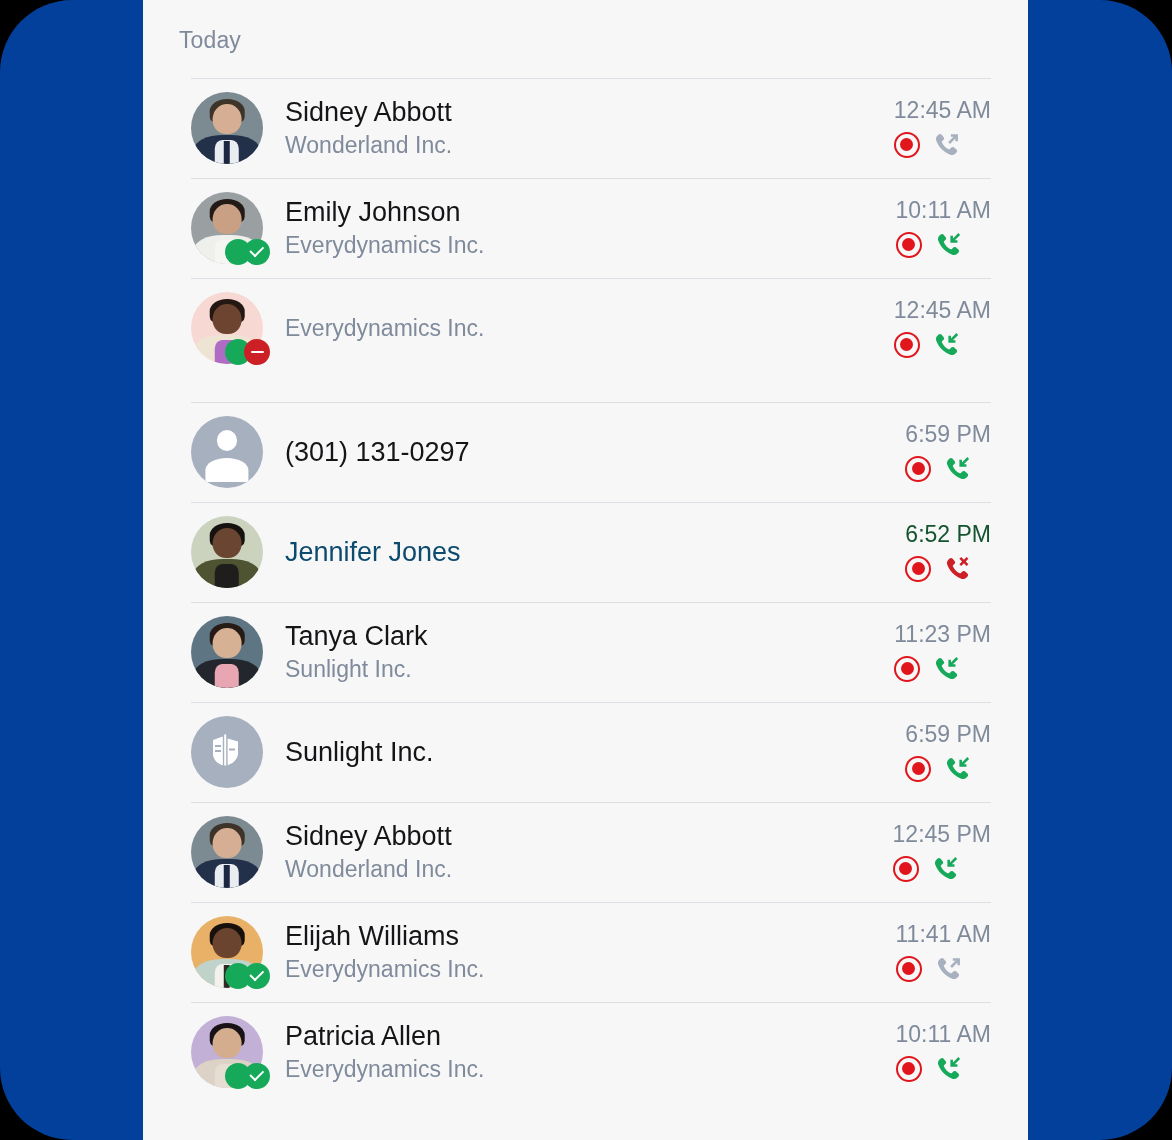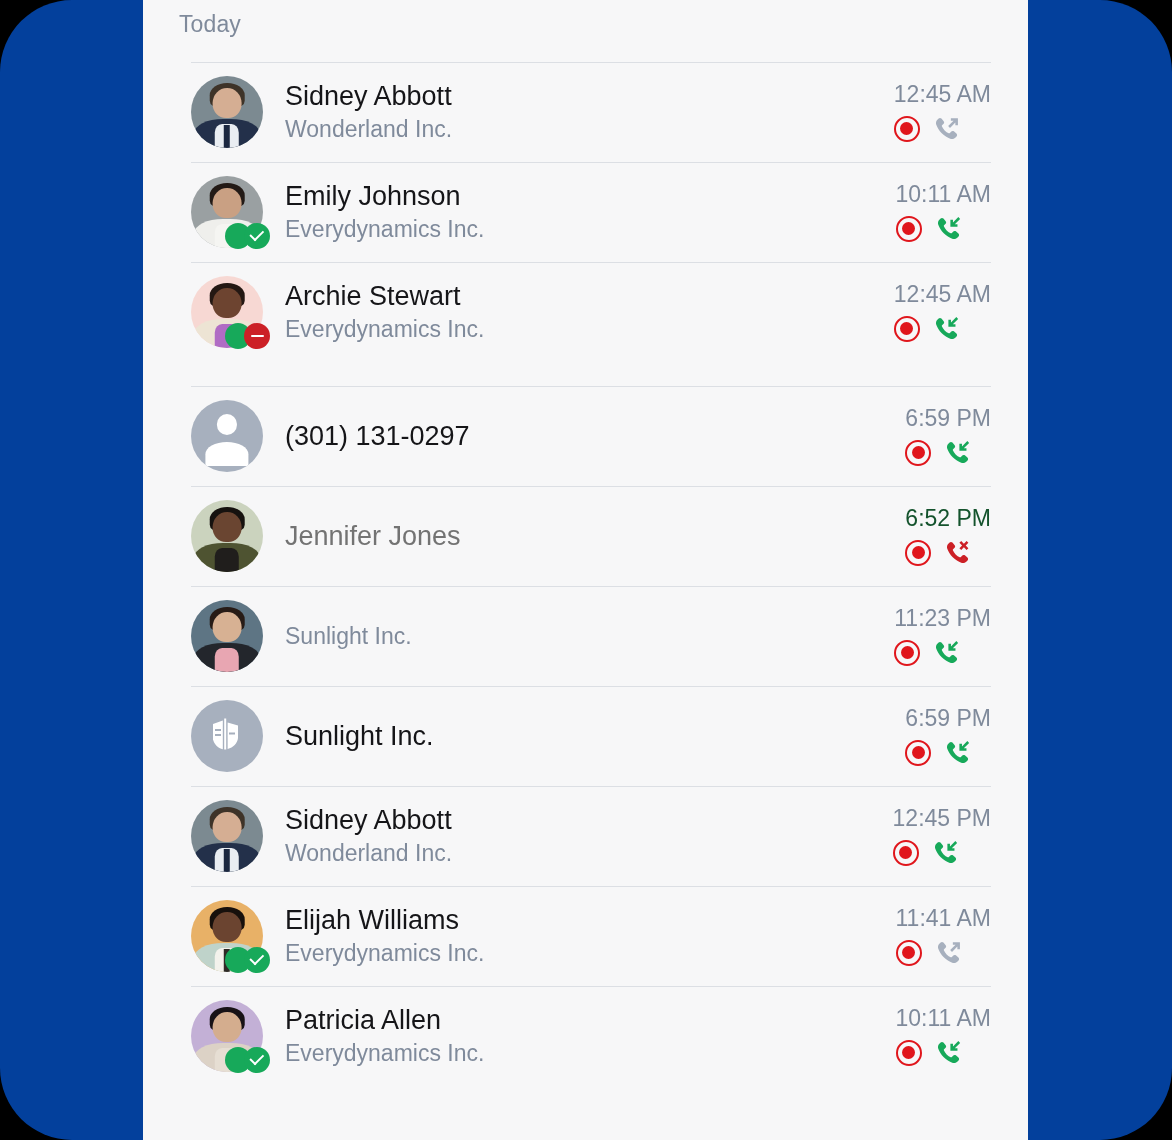--- a/index.html
+++ b/index.html
@@ -30,21 +30,21 @@
     background: #F7F7F8;
     overflow: hidden;
   }
 
   .section-header {
     font-size: 23px;
     color: #7F8A9B;
     padding: 18px 0 12px 36px;
     letter-spacing: 0.1px;
   }
-  .section-header.first { padding-top: 11px; }
+  .section-header.first { padding-top: 27px; }
 
   .rows { margin: 0; padding: 12px; }
 
   .row {
     position: relative;
     display: flex;
     align-items: center;
     height: 100px;
     padding: 0 25px 0 36px;
   }
@@ -168,21 +168,21 @@
     white-space: nowrap;
   }
   .company {
     font-size: 23px;
     color: #7F8A9B;
     line-height: 1.28;
     margin-top: 2px;
     white-space: nowrap;
   }
   .row.missed .name,
-  .row.missed .company { color: #737373; }
+  .row.missed .company { color: #0c4a6e; }
 
   .meta {
     flex: 0 0 auto;
     display: flex;
     flex-direction: column;
     gap: 6px;
   }
   .time {
     font-size: 23px;
     color: #7F8A9B;
@@ -296,21 +296,20 @@
                   </div>
                 </div>
                 <div class="badges">
                   <span class="badge b-green"></span>
                   <span class="badge b-red">
                     <span class="dash"></span>
                   </span>
                 </div>
               </div>
               <div class="texts">
-                <div class="name">Archie Stewart</div>
                 <div class="company">Everydynamics Inc.</div>
               </div>
               <div class="meta">
                 <div class="time">12:45 AM</div>
                 <div class="icons">
                   <span class="rec">
                     <i></i>
                   </span>
                   <span class="phone">
                     <svg width="30" height="30" viewBox="0 0 28 28" aria-hidden="true">
@@ -386,20 +385,21 @@
                   <div class="ph">
                     <span class="bg" style="background:#5E7584"></span>
                     <span class="body" style="background:#23262C"></span>
                     <span class="shirt" style="background:#E8A6B2"></span>
                     <span class="hair" style="background:#271B16"></span>
                     <span class="head" style="background:#D7B193"></span>
                   </div>
                 </div>
               </div>
               <div class="texts">
+                <div class="name">Tanya Clark</div>
                 <div class="company">Sunlight Inc.</div>
               </div>
               <div class="meta">
                 <div class="time">11:23 PM</div>
                 <div class="icons">
                   <span class="rec">
                     <i></i>
                   </span>
                   <span class="phone">
                     <svg width="30" height="30" viewBox="0 0 28 28" aria-hidden="true">

